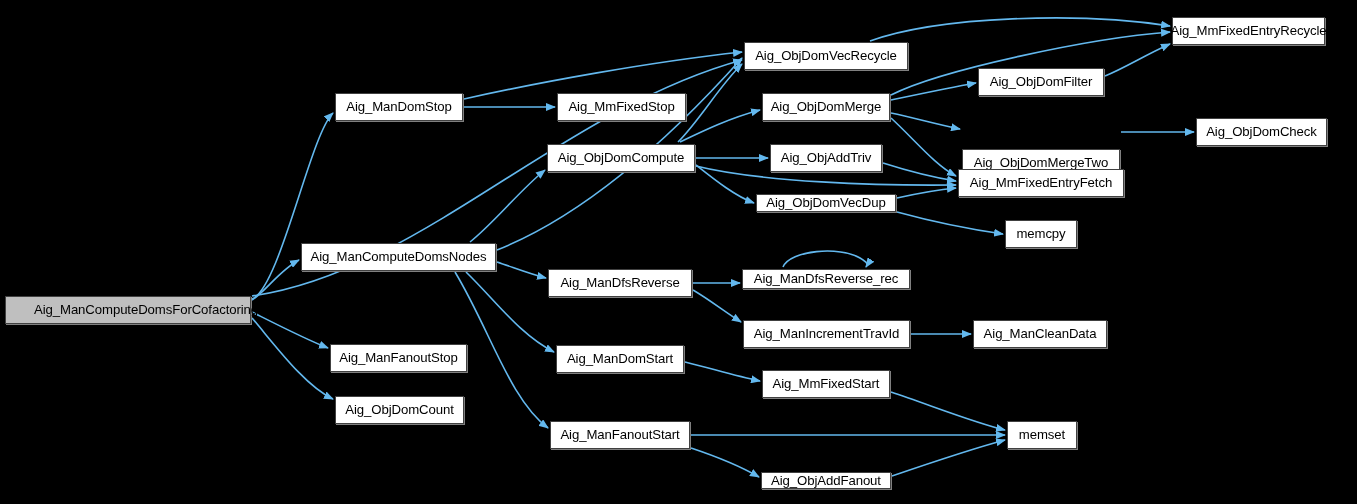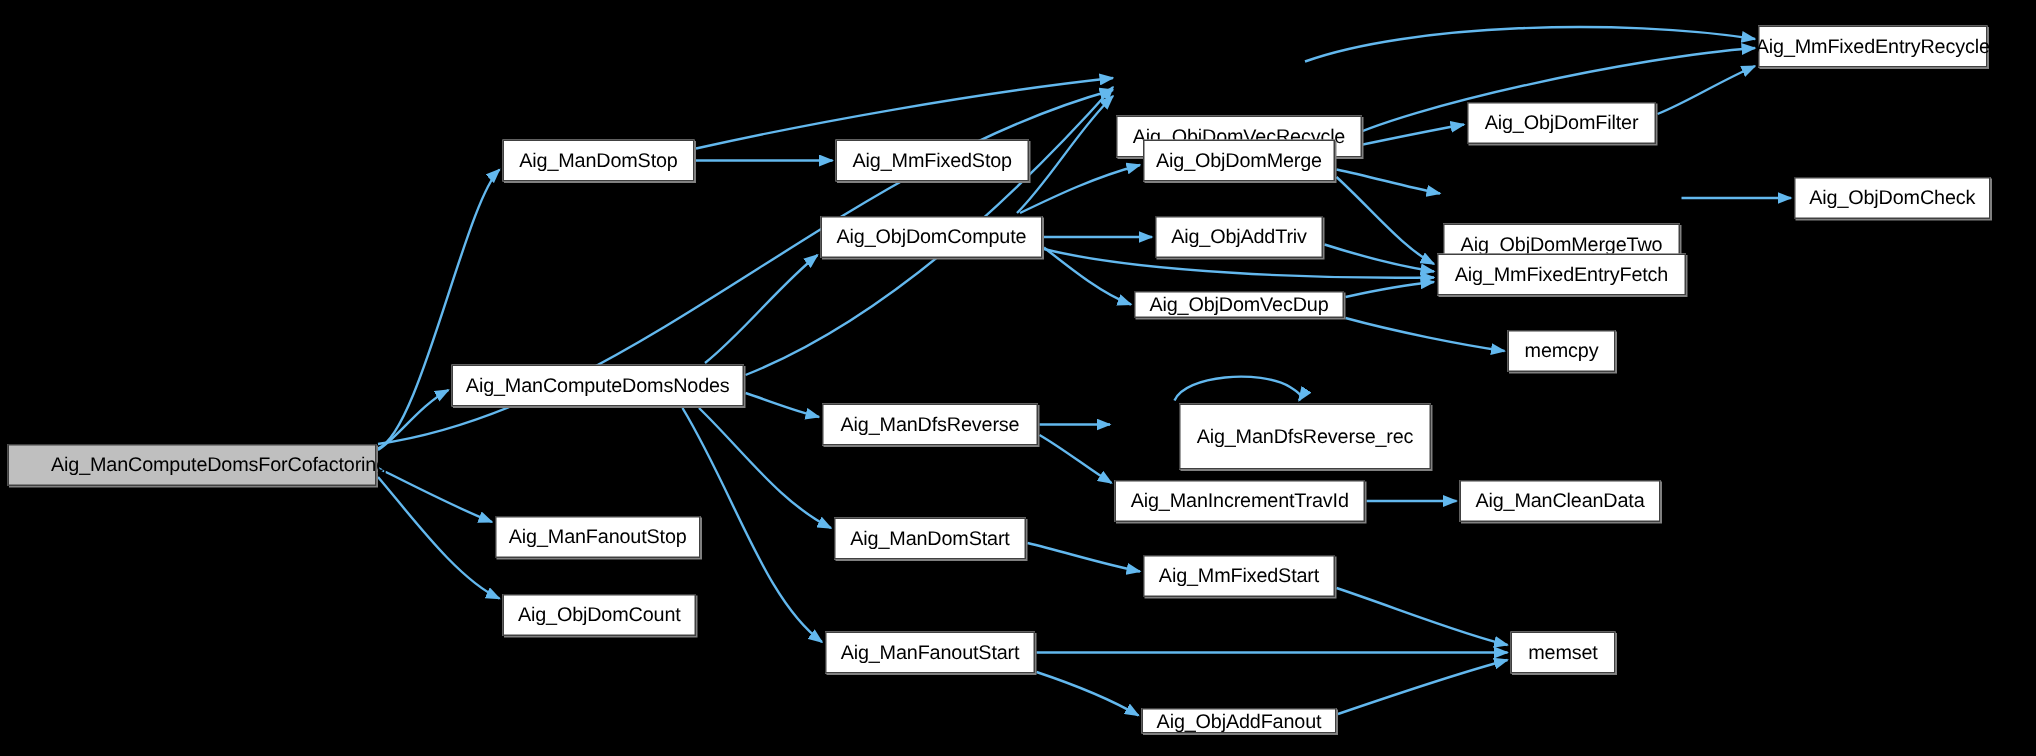--- a/index.html
+++ b/index.html
@@ -101,21 +101,21 @@
       </div>
       <div class="node" style="left: 335px; top: 93px; width: 128px; height: 28px;">
         <span class="node-label">Aig_ManDomStop</span>
       </div>
       <div class="node" style="left: 557px; top: 93px; width: 129px; height: 28px;">
         <span class="node-label">Aig_MmFixedStop</span>
       </div>
       <div class="node" style="left: 547px; top: 144px; width: 148px; height: 28px;">
         <span class="node-label">Aig_ObjDomCompute</span>
       </div>
-      <div class="node" style="left: 744px; top: 42px; width: 164px; height: 28px; margin-top: 35px;">
+      <div class="node" style="left: 744px; top: 42px; width: 164px; height: 28px;">
         <span class="node-label">Aig_ObjDomVecRecycle</span>
       </div>
       <div class="node" style="left: 762px; top: 93px; width: 128px; height: 28px;">
         <span class="node-label">Aig_ObjDomMerge</span>
       </div>
       <div class="node" style="left: 770px; top: 144px; width: 112px; height: 28px;">
         <span class="node-label">Aig_ObjAddTriv</span>
       </div>
       <div class="node" style="left: 756px; top: 194px; width: 140px; height: 18px;">
         <span class="node-label">Aig_ObjDomVecDup</span>
@@ -137,21 +137,21 @@
       </div>
       <div class="node" style="left: 1005px; top: 220px; width: 72px; height: 28px;">
         <span class="node-label">memcpy</span>
       </div>
       <div class="node" style="left: 301px; top: 243px; width: 195px; height: 28px;">
         <span class="node-label">Aig_ManComputeDomsNodes</span>
       </div>
       <div class="node" style="left: 548px; top: 269px; width: 144px; height: 28px;">
         <span class="node-label">Aig_ManDfsReverse</span>
       </div>
-      <div class="node" style="left: 786px; top: 269px; width: 168px; height: 44px;">
+      <div class="node" style="left: 742px; top: 269px; width: 168px; height: 20px;">
         <span class="node-label">Aig_ManDfsReverse_rec</span>
       </div>
       <div class="node" style="left: 743px; top: 320px; width: 167px; height: 28px;">
         <span class="node-label">Aig_ManIncrementTravId</span>
       </div>
       <div class="node" style="left: 973px; top: 320px; width: 134px; height: 28px;">
         <span class="node-label">Aig_ManCleanData</span>
       </div>
       <div class="node" style="left: 330px; top: 344px; width: 137px; height: 28px;">
         <span class="node-label">Aig_ManFanoutStop</span>

